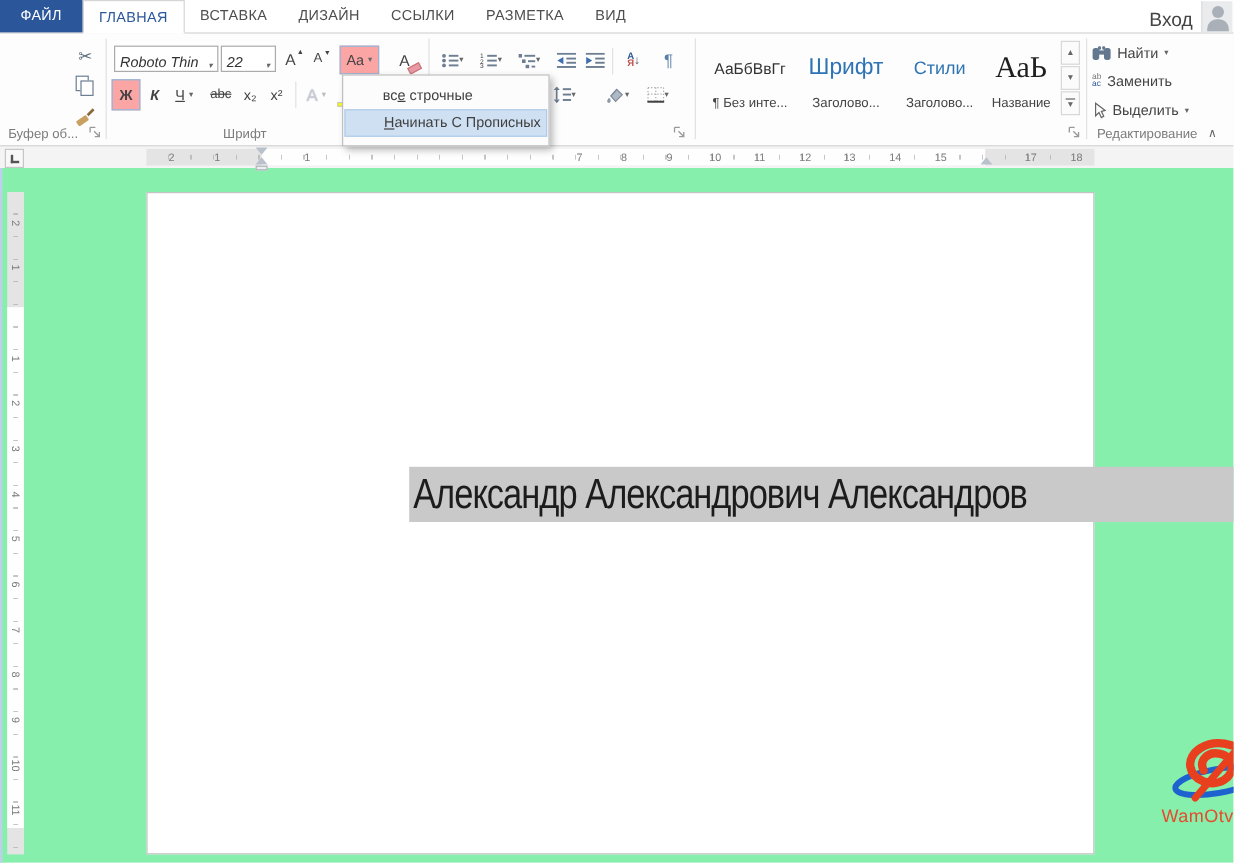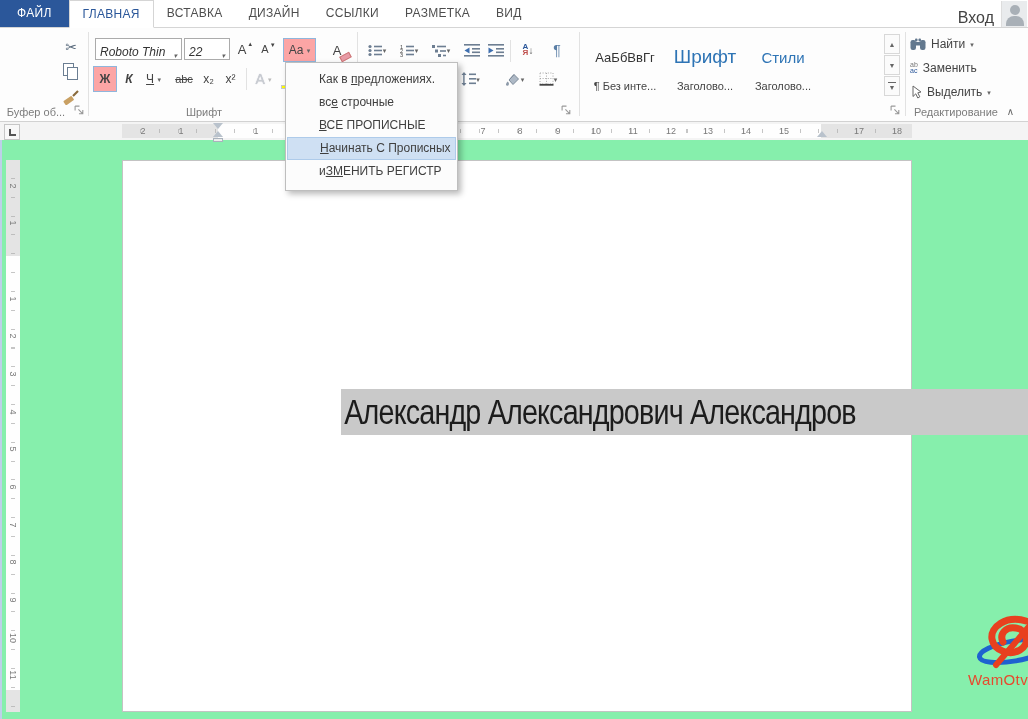--- a/index.html
+++ b/index.html
@@ -343,20 +343,24 @@
       <div class="stylecard st-h1" style="left: 668px; width: 74px;">
         <span class="prev">Шрифт</span>
         <span class="nm">Заголово...</span>
       </div>
 
       <div class="stylecard st-h2" style="left: 745px; width: 76px;">
         <span class="prev">Стили</span>
         <span class="nm">Заголово...</span>
       </div>
 
+      <div class="stylecard st-title" style="left: 824px; width: 54px;">
+        <span class="prev">АаЬ</span>
+        <span class="nm">Название</span>
+      </div>
 
     <div class="sgal-btn" style="top:6px">▲</div>
     <div class="sgal-btn" style="top:27px">▼</div>
     <div class="sgal-btn" style="top:48px"><span class="morebar"></span>▼</div>
     <svg class="launcher" style="left:890px" viewBox="0 0 10 10">
         <path d="M1 1 H5 M1 1 V5" stroke="#888" fill="none"></path>
         <path d="M4 4 L8 8 M8 4.5 V8 H4.5" stroke="#888" fill="none"></path>
       </svg>
 
     <div class="ed-row" style="top:6px">
@@ -476,35 +480,26 @@
     <span class="vnum" style="top: 557px;">8</span>
 
     <span class="vnum" style="top: 595px;">9</span>
 
     <span class="vnum" style="top: 633px;">10</span>
 
     <span class="vnum" style="top: 670px;">11</span>
 
   <div class="case-menu">
 
-      <div class="menu-item">
-        <span>Как в </span><span class="accel">п</span><span>редложениях.</span>
-      </div>
 
       <div class="menu-item">
         <span>вс</span><span class="accel">е</span><span> строчные</span>
       </div>
 
-      <div class="menu-item">
-        <span></span><span class="accel">В</span><span>СЕ ПРОПИСНЫЕ</span>
-      </div>
 
       <div class="menu-item highlighted">
         <span></span><span class="accel">Н</span><span>ачинать С Прописных</span>
       </div>
 
-      <div class="menu-item">
-        <span>и</span><span class="accel">ЗМ</span><span>ЕНИТЬ РЕГИСТР</span>
-      </div>
 
   </div>
 
 </div>
 
 </body></html>

